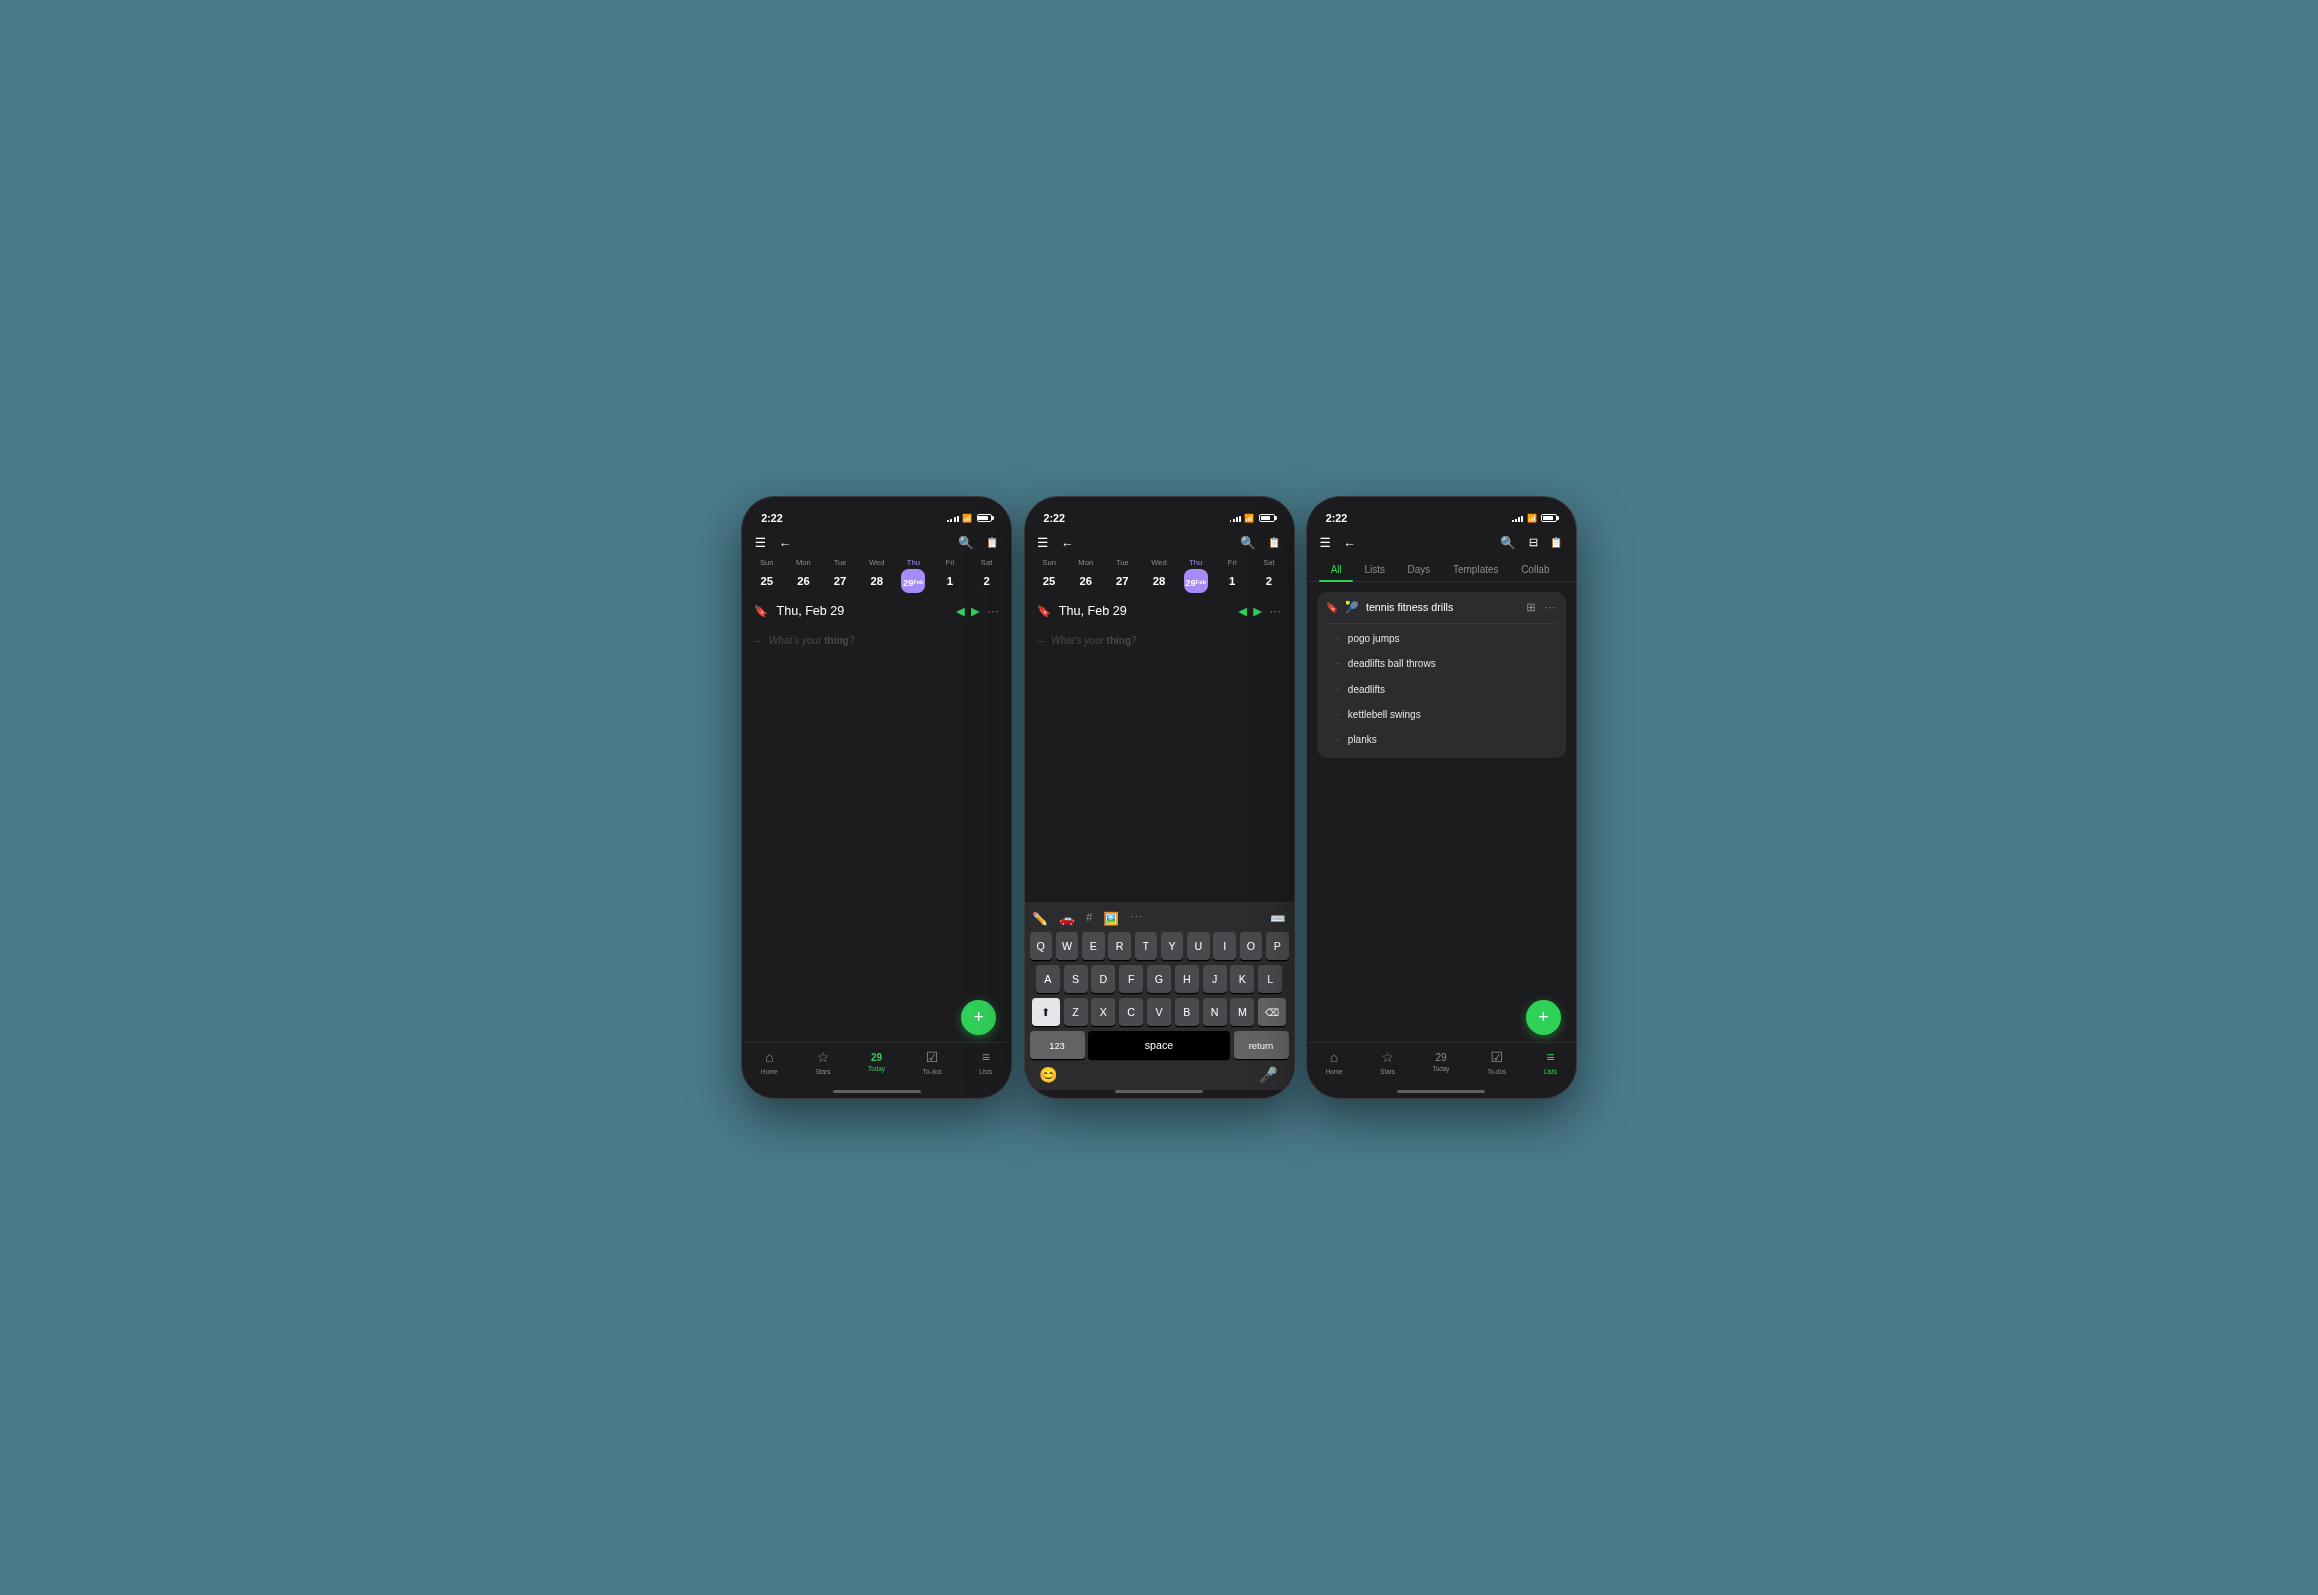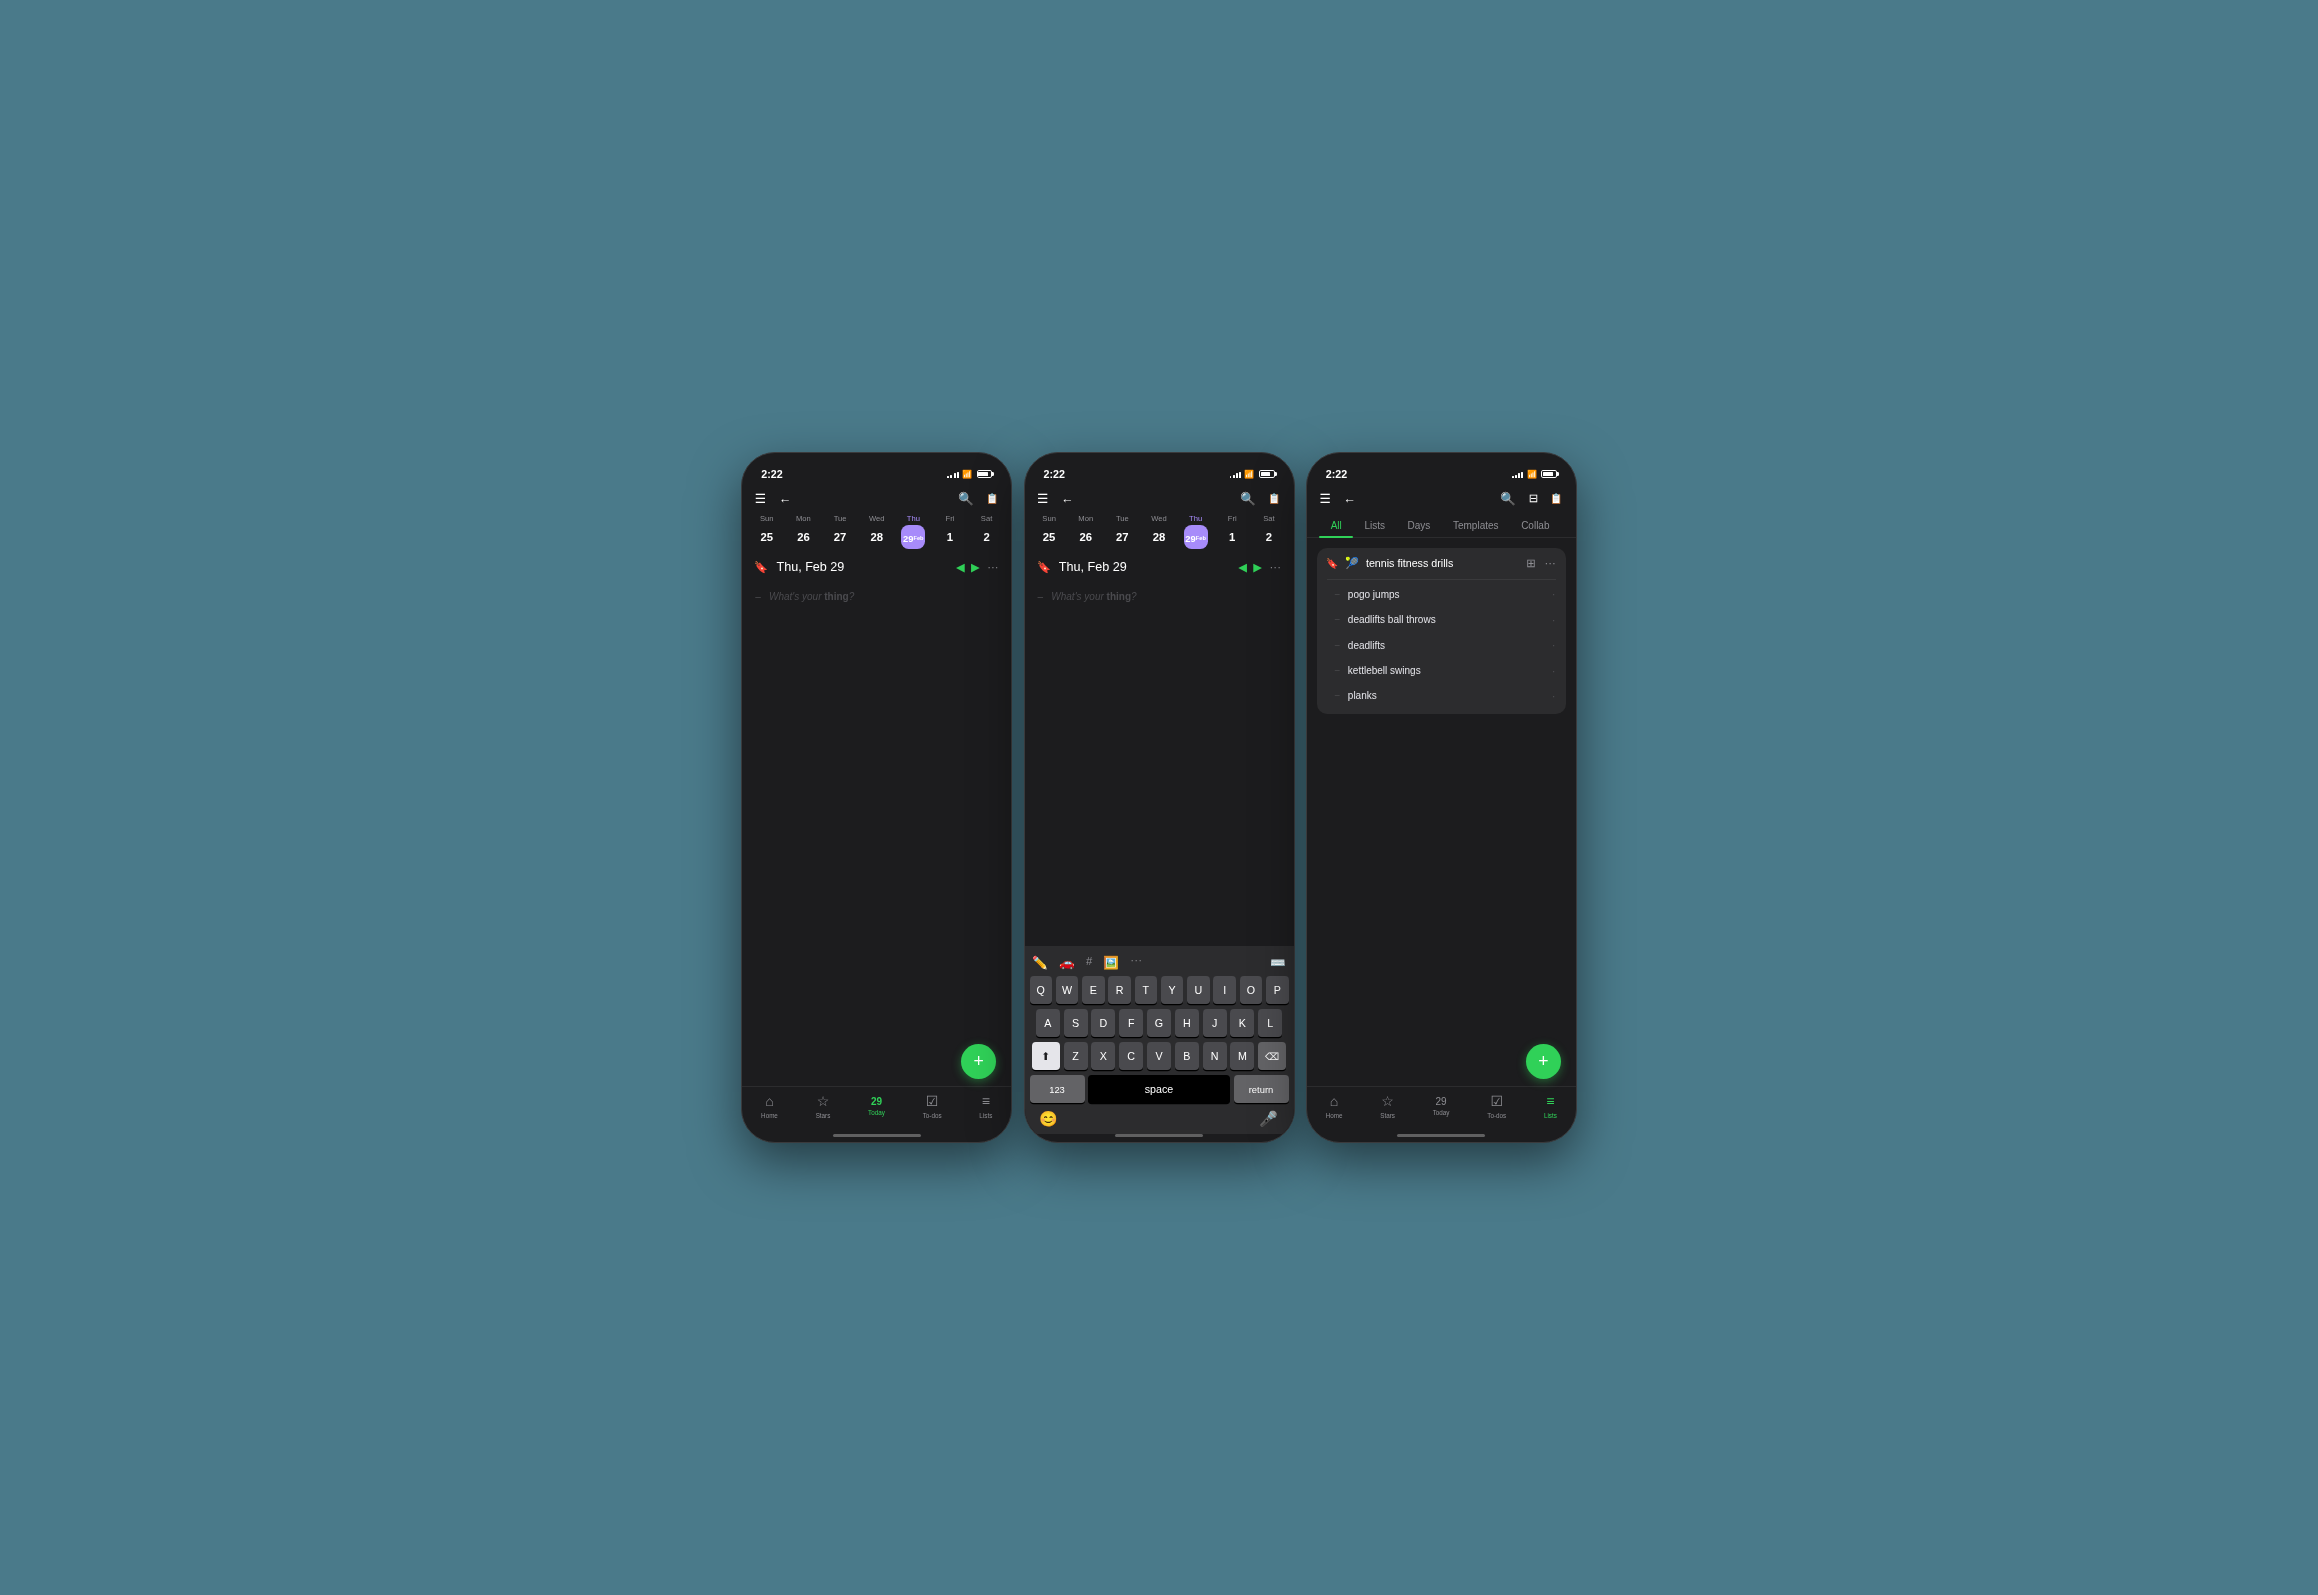--- a/index.html
+++ b/index.html
@@ -11,21 +11,21 @@
       min-height: 100vh;
       font-family: -apple-system, BlinkMacSystemFont, 'SF Pro Display', 'Helvetica Neue', sans-serif;
     }
     .phones-container {
       display: flex;
       gap: 11.3px;
       align-items: center;
     }
     .phone {
       width: 271px;
-      height: 691px;
+      height: 603px;
       background: #1c1c1e;
       border-radius: 34px;
       overflow: hidden;
       position: relative;
       box-shadow: 0 19px 50px rgba(0,0,0,0.5);
       border: 0.6px solid #3a3a3c;
       display: flex;
       flex-direction: column;
     }
     

